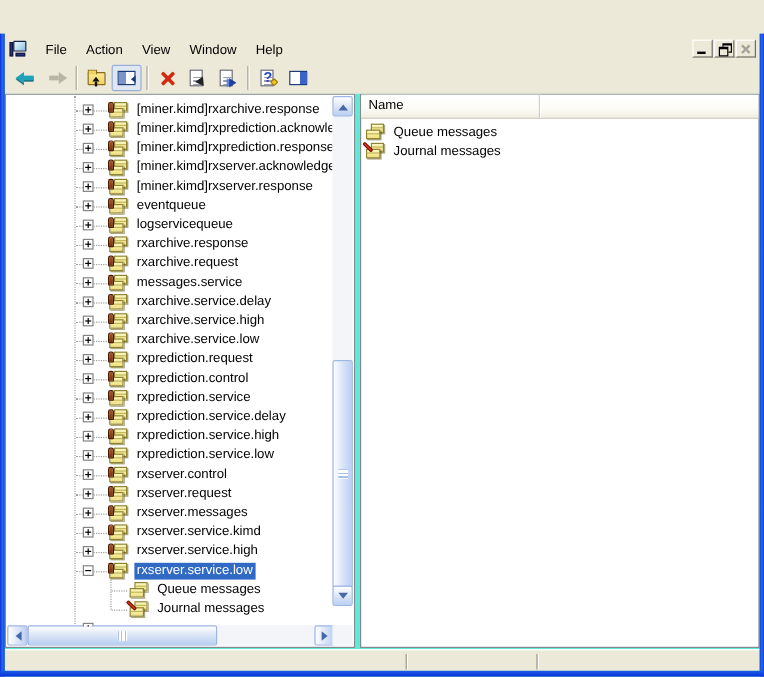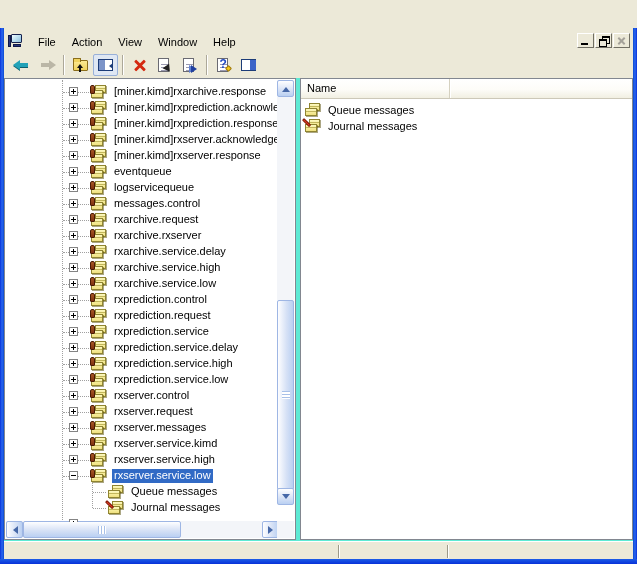--- a/index.html
+++ b/index.html
@@ -306,41 +306,41 @@
               <span class="t-label">logservicequeue</span>
             </div>
             <div class="tree-row">
               <span class="t-conn" style="left:57px; width:26px;"></span>
               <span class="t-box plus"></span>
               <span class="msg-icon">
                 <span class="satchel"></span>
                 <span class="env back"></span>
                 <span class="env front"></span>
               </span>
-              <span class="t-label">messages.control</span>
+              <span class="t-label">rxarchive.response</span>
             </div>
             <div class="tree-row">
               <span class="t-conn" style="left:57px; width:26px;"></span>
               <span class="t-box plus"></span>
               <span class="msg-icon">
                 <span class="satchel"></span>
                 <span class="env back"></span>
                 <span class="env front"></span>
               </span>
               <span class="t-label">rxarchive.request</span>
             </div>
             <div class="tree-row">
               <span class="t-conn" style="left:57px; width:26px;"></span>
               <span class="t-box plus"></span>
               <span class="msg-icon">
                 <span class="satchel"></span>
                 <span class="env back"></span>
                 <span class="env front"></span>
               </span>
-              <span class="t-label">rxarchive.rxserver</span>
+              <span class="t-label">messages.service</span>
             </div>
             <div class="tree-row">
               <span class="t-conn" style="left:57px; width:26px;"></span>
               <span class="t-box plus"></span>
               <span class="msg-icon">
                 <span class="satchel"></span>
                 <span class="env back"></span>
                 <span class="env front"></span>
               </span>
               <span class="t-label">rxarchive.service.delay</span>
@@ -366,31 +366,31 @@
               <span class="t-label">rxarchive.service.low</span>
             </div>
             <div class="tree-row">
               <span class="t-conn" style="left:57px; width:26px;"></span>
               <span class="t-box plus"></span>
               <span class="msg-icon">
                 <span class="satchel"></span>
                 <span class="env back"></span>
                 <span class="env front"></span>
               </span>
+              <span class="t-label">rxprediction.request</span>
+            </div>
+            <div class="tree-row">
+              <span class="t-conn" style="left:57px; width:26px;"></span>
+              <span class="t-box plus"></span>
+              <span class="msg-icon">
+                <span class="satchel"></span>
+                <span class="env back"></span>
+                <span class="env front"></span>
+              </span>
               <span class="t-label">rxprediction.control</span>
-            </div>
-            <div class="tree-row">
-              <span class="t-conn" style="left:57px; width:26px;"></span>
-              <span class="t-box plus"></span>
-              <span class="msg-icon">
-                <span class="satchel"></span>
-                <span class="env back"></span>
-                <span class="env front"></span>
-              </span>
-              <span class="t-label">rxprediction.request</span>
             </div>
             <div class="tree-row">
               <span class="t-conn" style="left:57px; width:26px;"></span>
               <span class="t-box plus"></span>
               <span class="msg-icon">
                 <span class="satchel"></span>
                 <span class="env back"></span>
                 <span class="env front"></span>
               </span>
               <span class="t-label">rxprediction.service</span>

